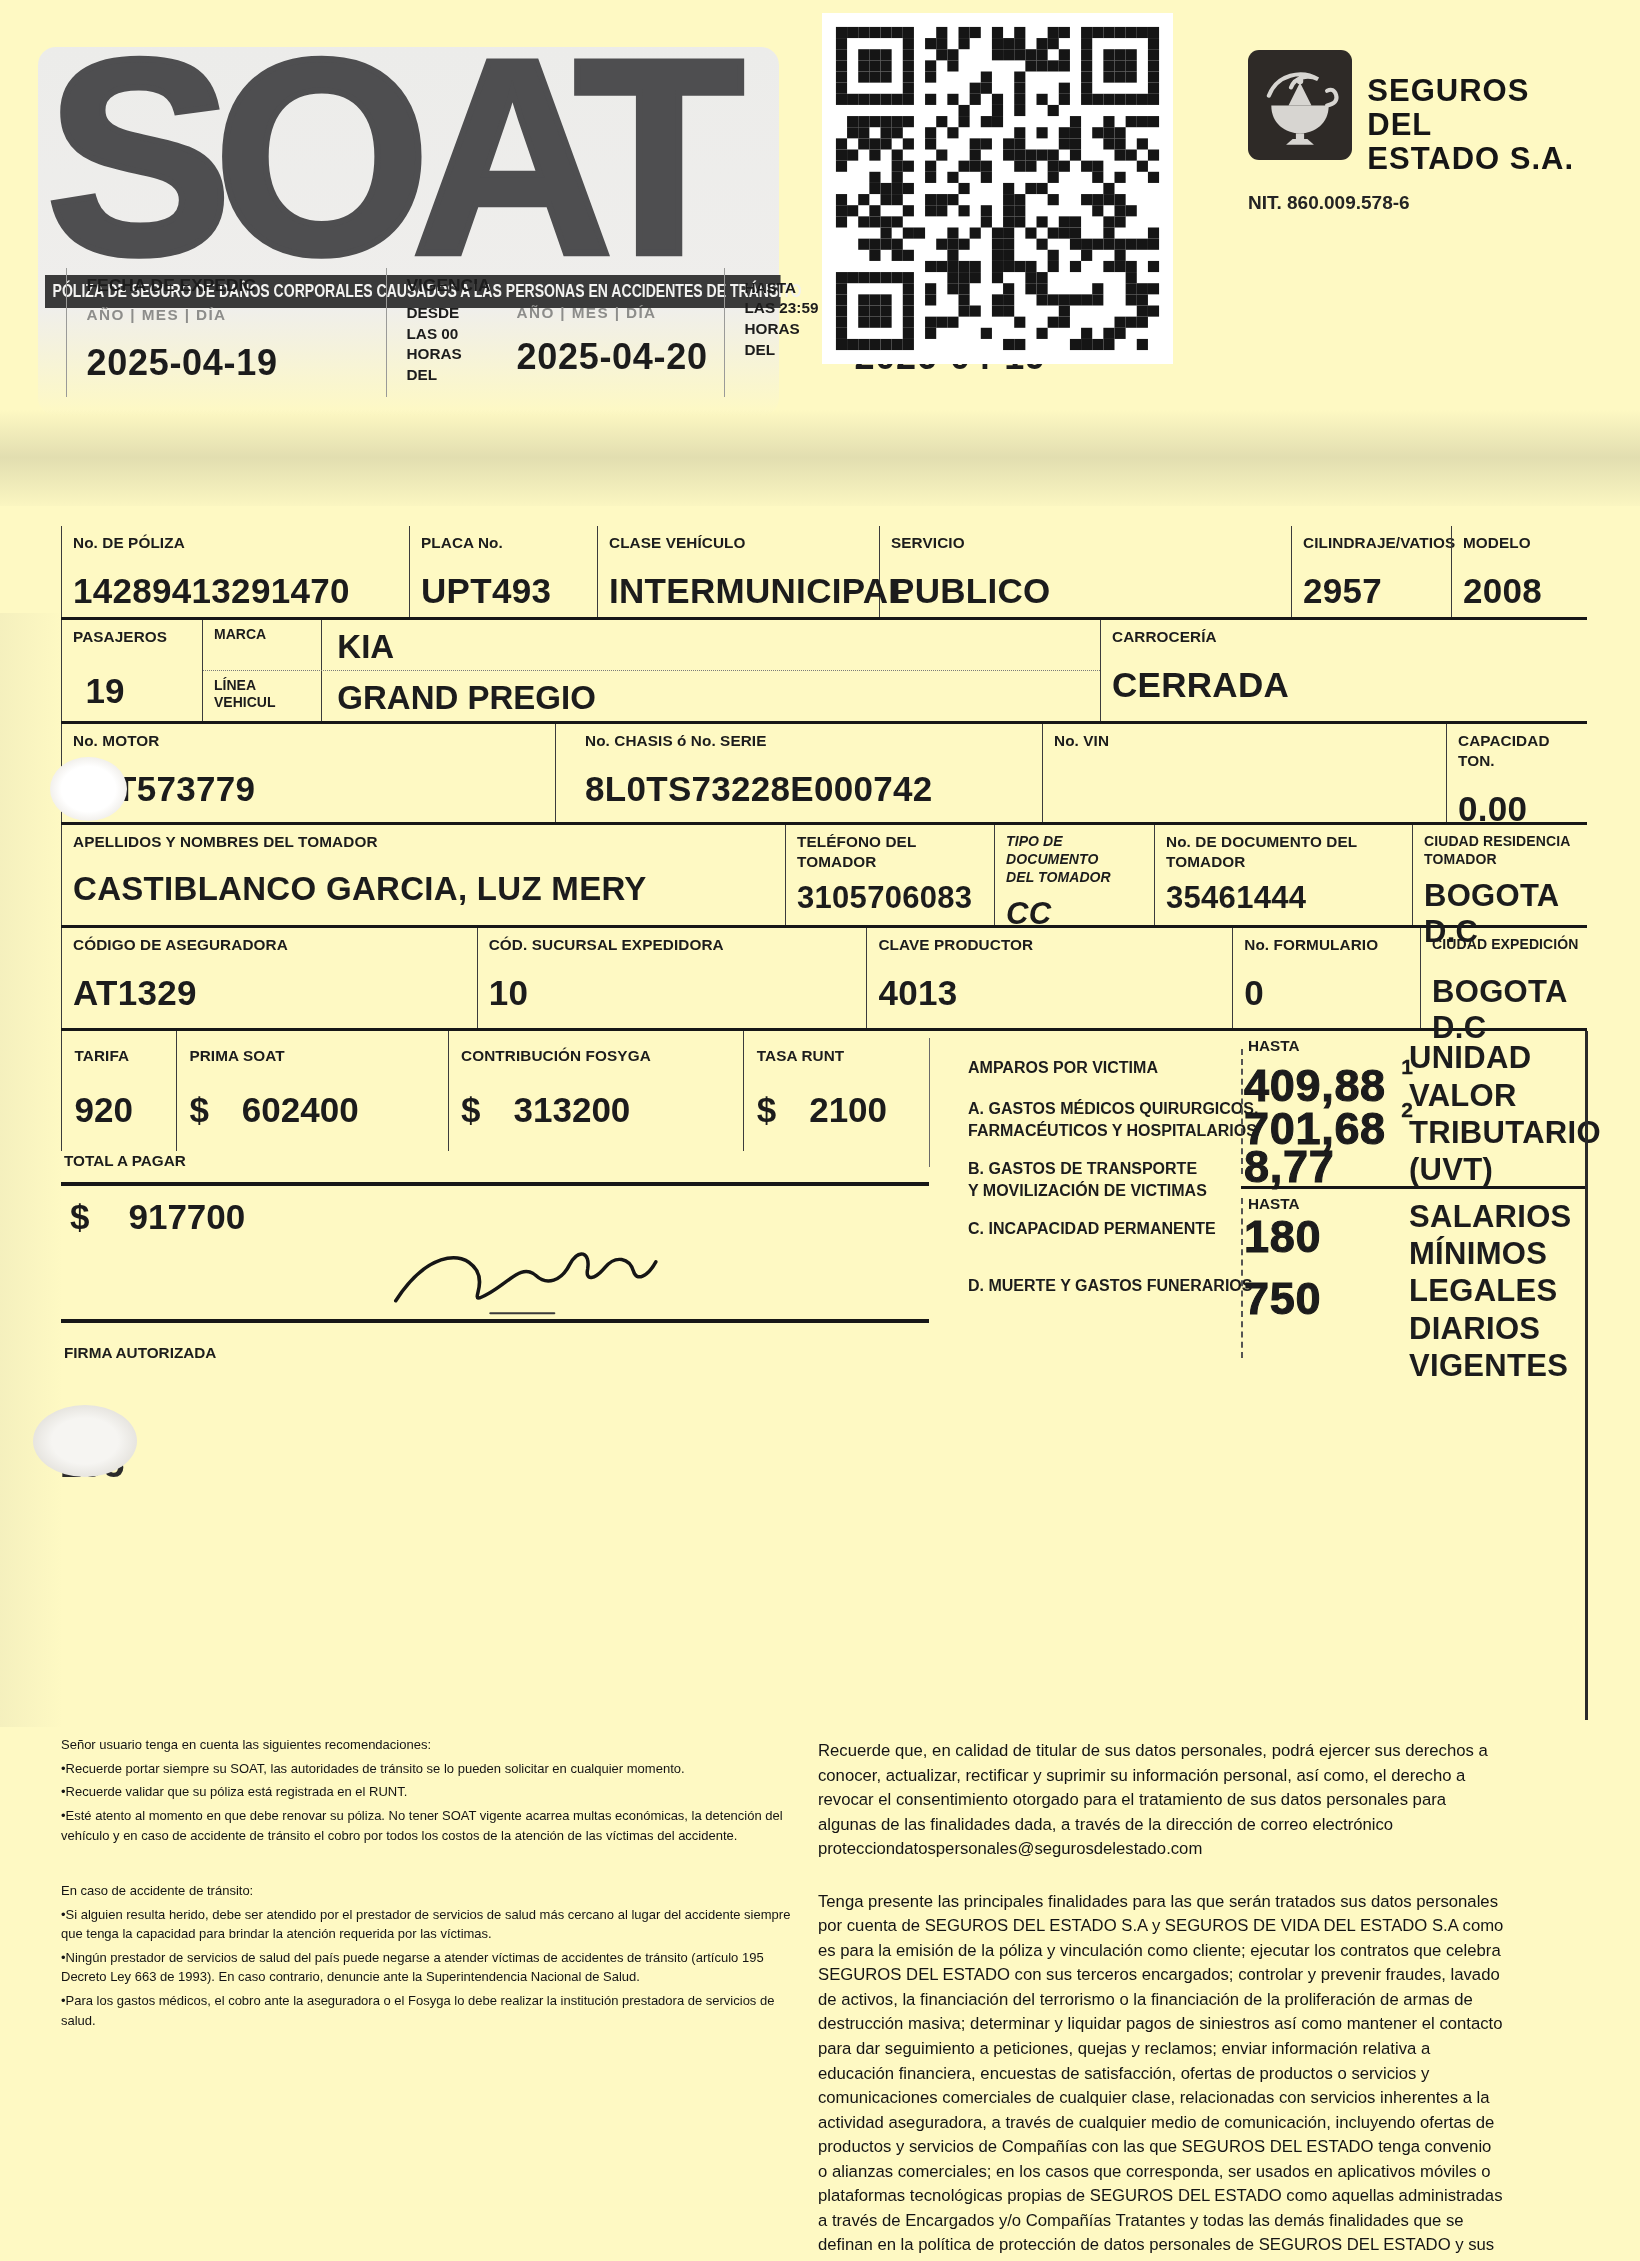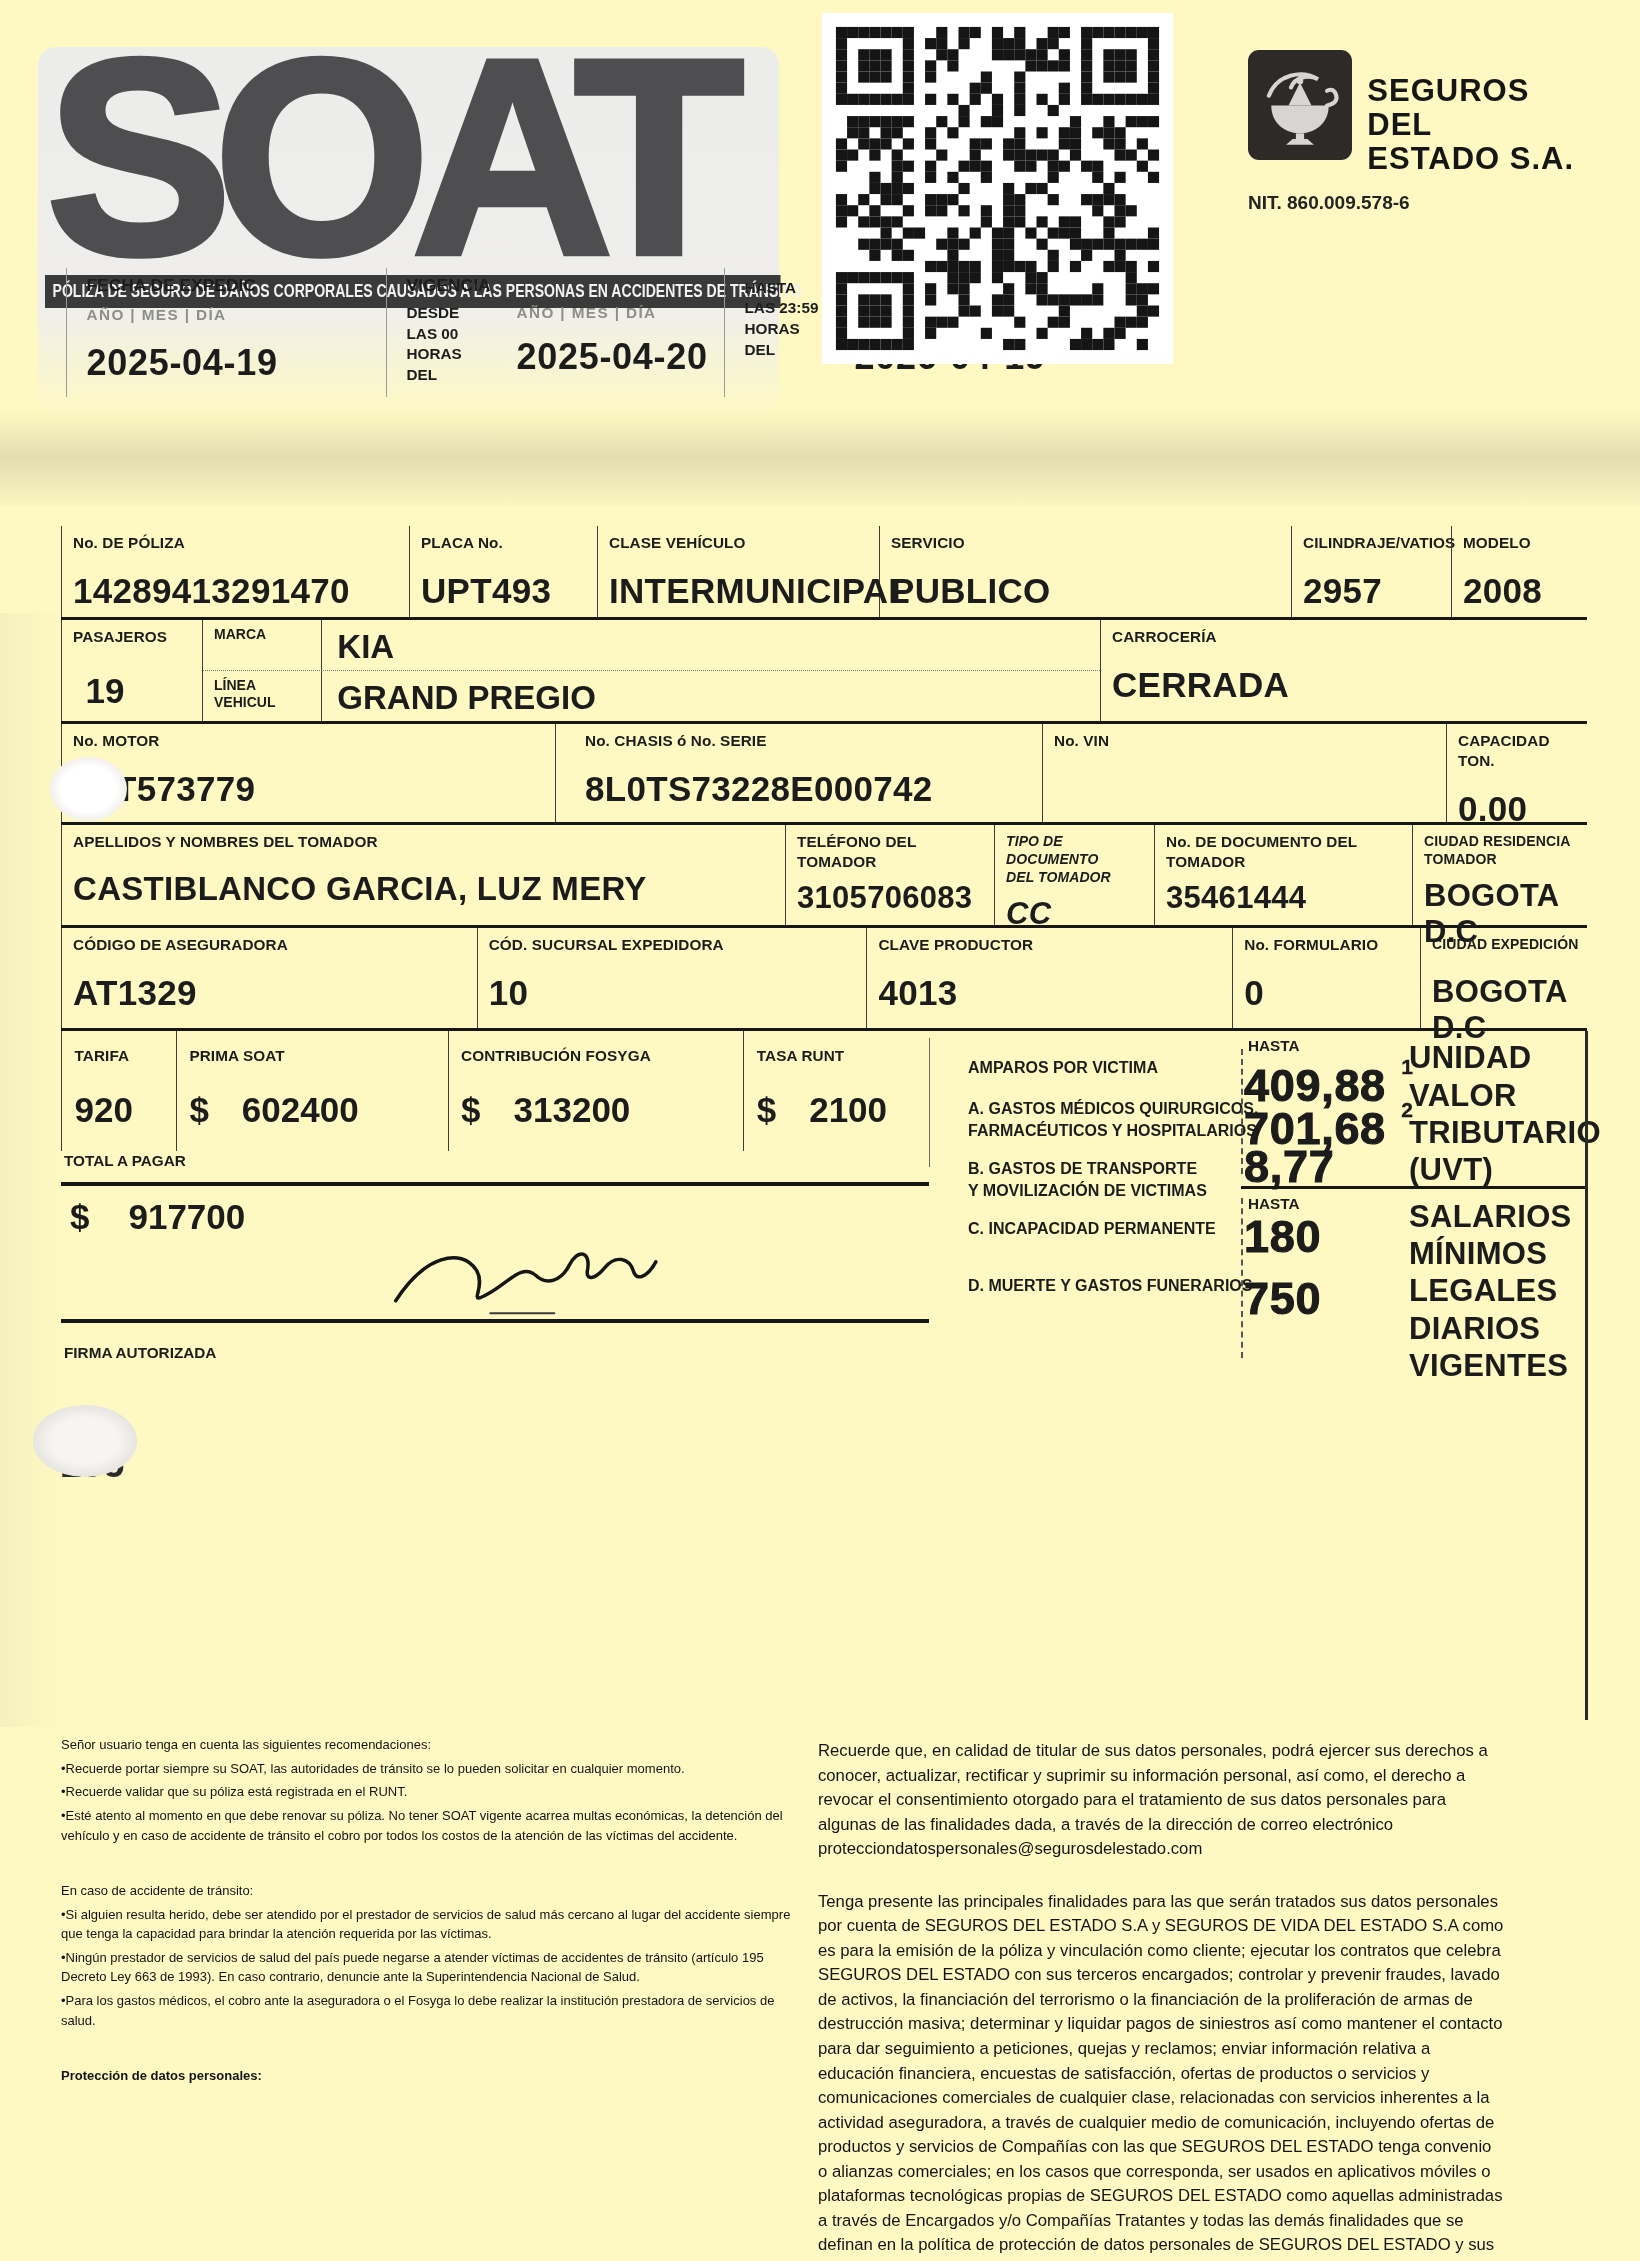--- a/index.html
+++ b/index.html
@@ -792,21 +792,20 @@
 
   <div class="footer-left">
     <p>Señor usuario tenga en cuenta las siguientes recomendaciones:</p>
     <p>•Recuerde portar siempre su SOAT, las autoridades de tránsito se lo pueden solicitar en cualquier momento.</p>
     <p>•Recuerde validar que su póliza está registrada en el RUNT.</p>
     <p>•Esté atento al momento en que debe renovar su póliza. No tener SOAT vigente acarrea multas económicas, la detención del vehículo y en caso de accidente de tránsito el cobro por todos los costos de la atención de las víctimas del accidente.</p>
     <p class="mt-gap">En caso de accidente de tránsito:</p>
     <p>•Si alguien resulta herido, debe ser atendido por el prestador de servicios de salud más cercano al lugar del accidente siempre que tenga la capacidad para brindar la atención requerida por las víctimas.</p>
     <p>•Ningún prestador de servicios de salud del país puede negarse a atender víctimas de accidentes de tránsito (artículo 195 Decreto Ley 663 de 1993). En caso contrario, denuncie ante la Superintendencia Nacional de Salud.</p>
     <p>•Para los gastos médicos, el cobro ante la aseguradora o el Fosyga lo debe realizar la institución prestadora de servicios de salud.</p>
-    <p class="bold mt-gap">Protección de datos personales:</p>
 
   </div>
 
   <div class="footer-right">
     <p style="margin-bottom:28px;">Recuerde que, en calidad de titular de sus datos personales, podrá ejercer sus derechos a conocer, actualizar, rectificar y suprimir su información personal, así como, el derecho a revocar el consentimiento otorgado para el tratamiento de sus datos personales para algunas de las finalidades dada, a través de la dirección de correo electrónico protecciondatospersonales@segurosdelestado.com</p>
     <p style="margin-bottom:28px;">Tenga presente las principales finalidades para las que serán tratados sus datos personales por cuenta de SEGUROS DEL ESTADO S.A y SEGUROS DE VIDA DEL ESTADO S.A como es para la emisión de la póliza y vinculación como cliente; ejecutar los contratos que celebra SEGUROS DEL ESTADO con sus terceros encargados; controlar y prevenir fraudes, lavado de activos, la financiación del terrorismo o la financiación de la proliferación de armas de destrucción masiva; determinar y liquidar pagos de siniestros así como mantener el contacto para dar seguimiento a peticiones, quejas y reclamos; enviar información relativa a educación financiera, encuestas de satisfacción, ofertas de productos o servicios y comunicaciones comerciales de cualquier clase, relacionadas con servicios inherentes a la actividad aseguradora, a través de cualquier medio de comunicación, incluyendo ofertas de productos y servicios de Compañías con las que SEGUROS DEL ESTADO tenga convenio o alianzas comerciales; en los casos que corresponda, ser usados en aplicativos móviles o plataformas tecnológicas propias de SEGUROS DEL ESTADO como aquellas administradas a través de Encargados y/o Compañías Tratantes y todas las demás finalidades que se definan en la política de protección de datos personales de SEGUROS DEL ESTADO y sus actualizaciones.</p>
 
   </div>
 
 </div>

